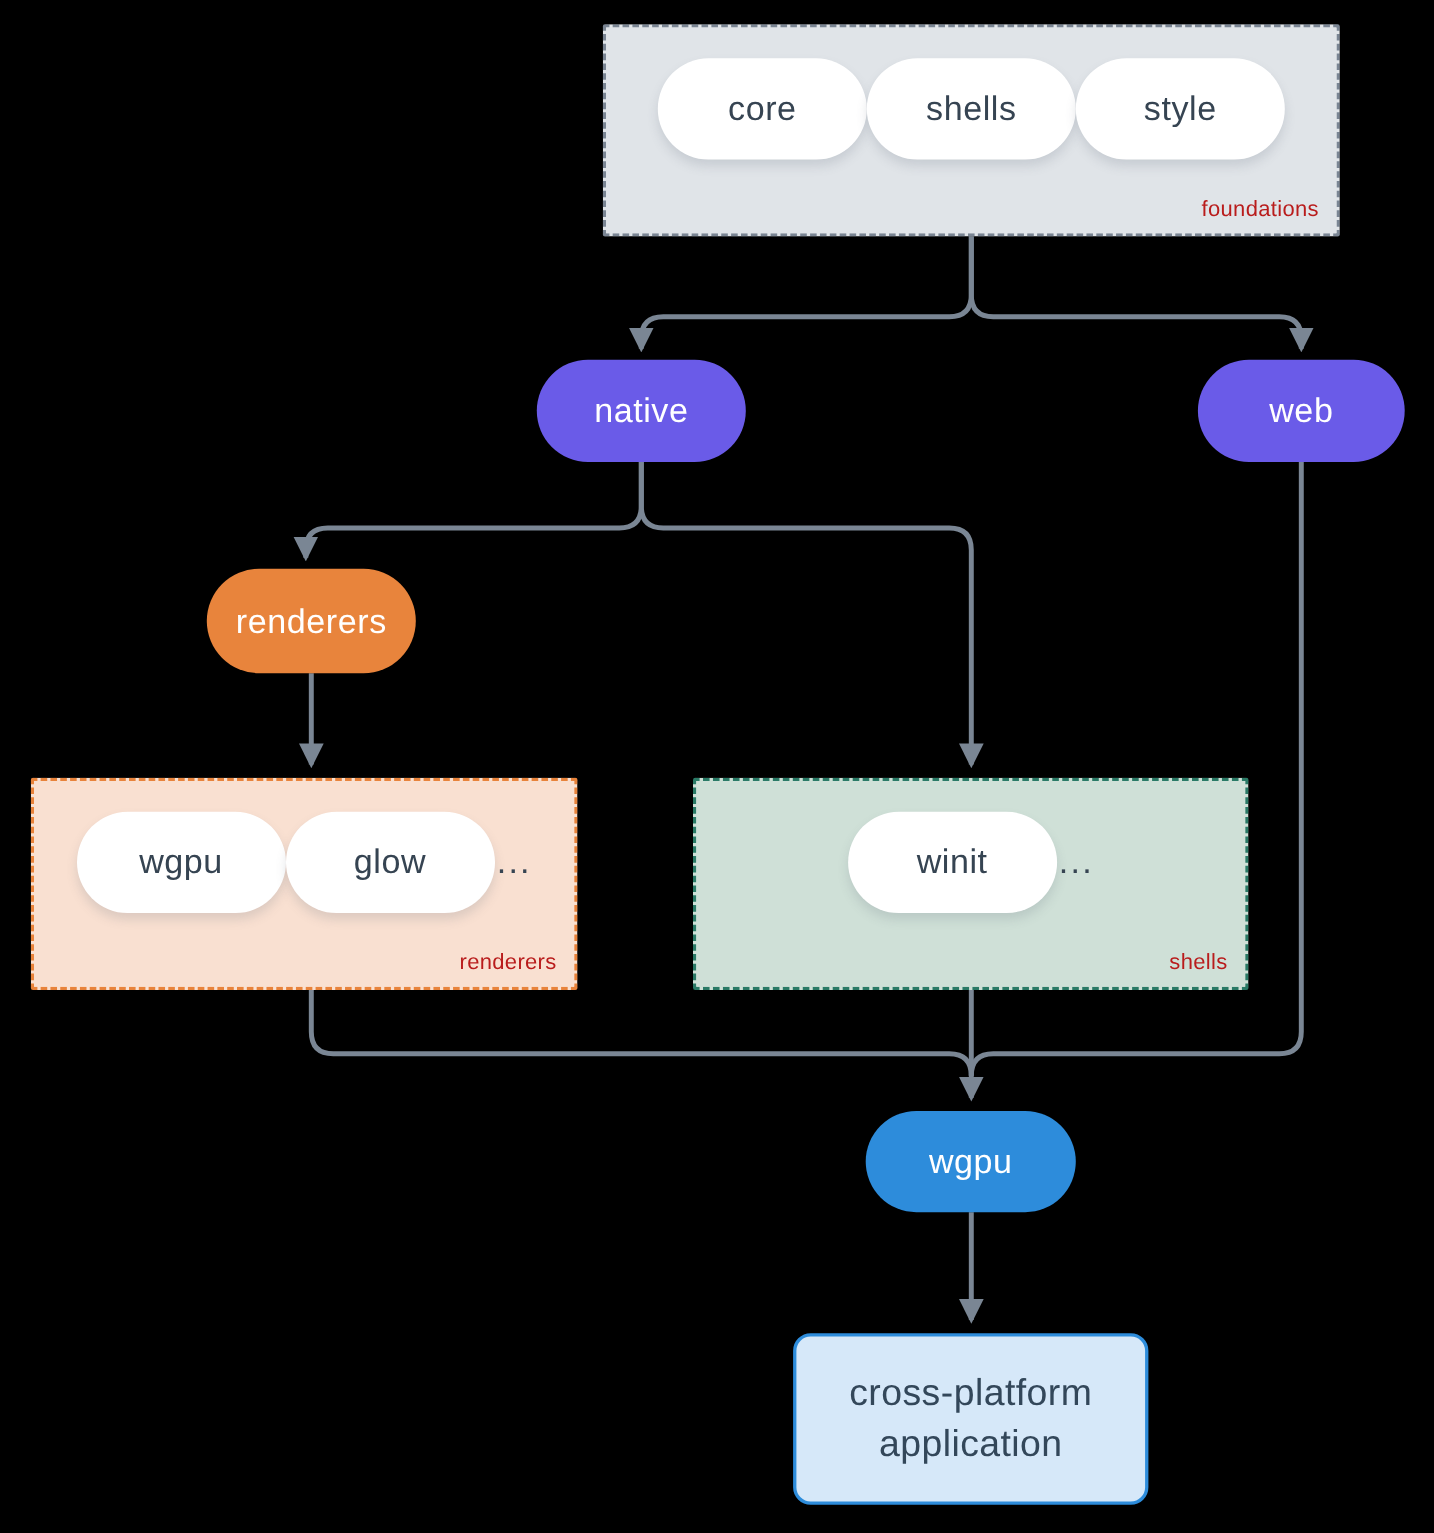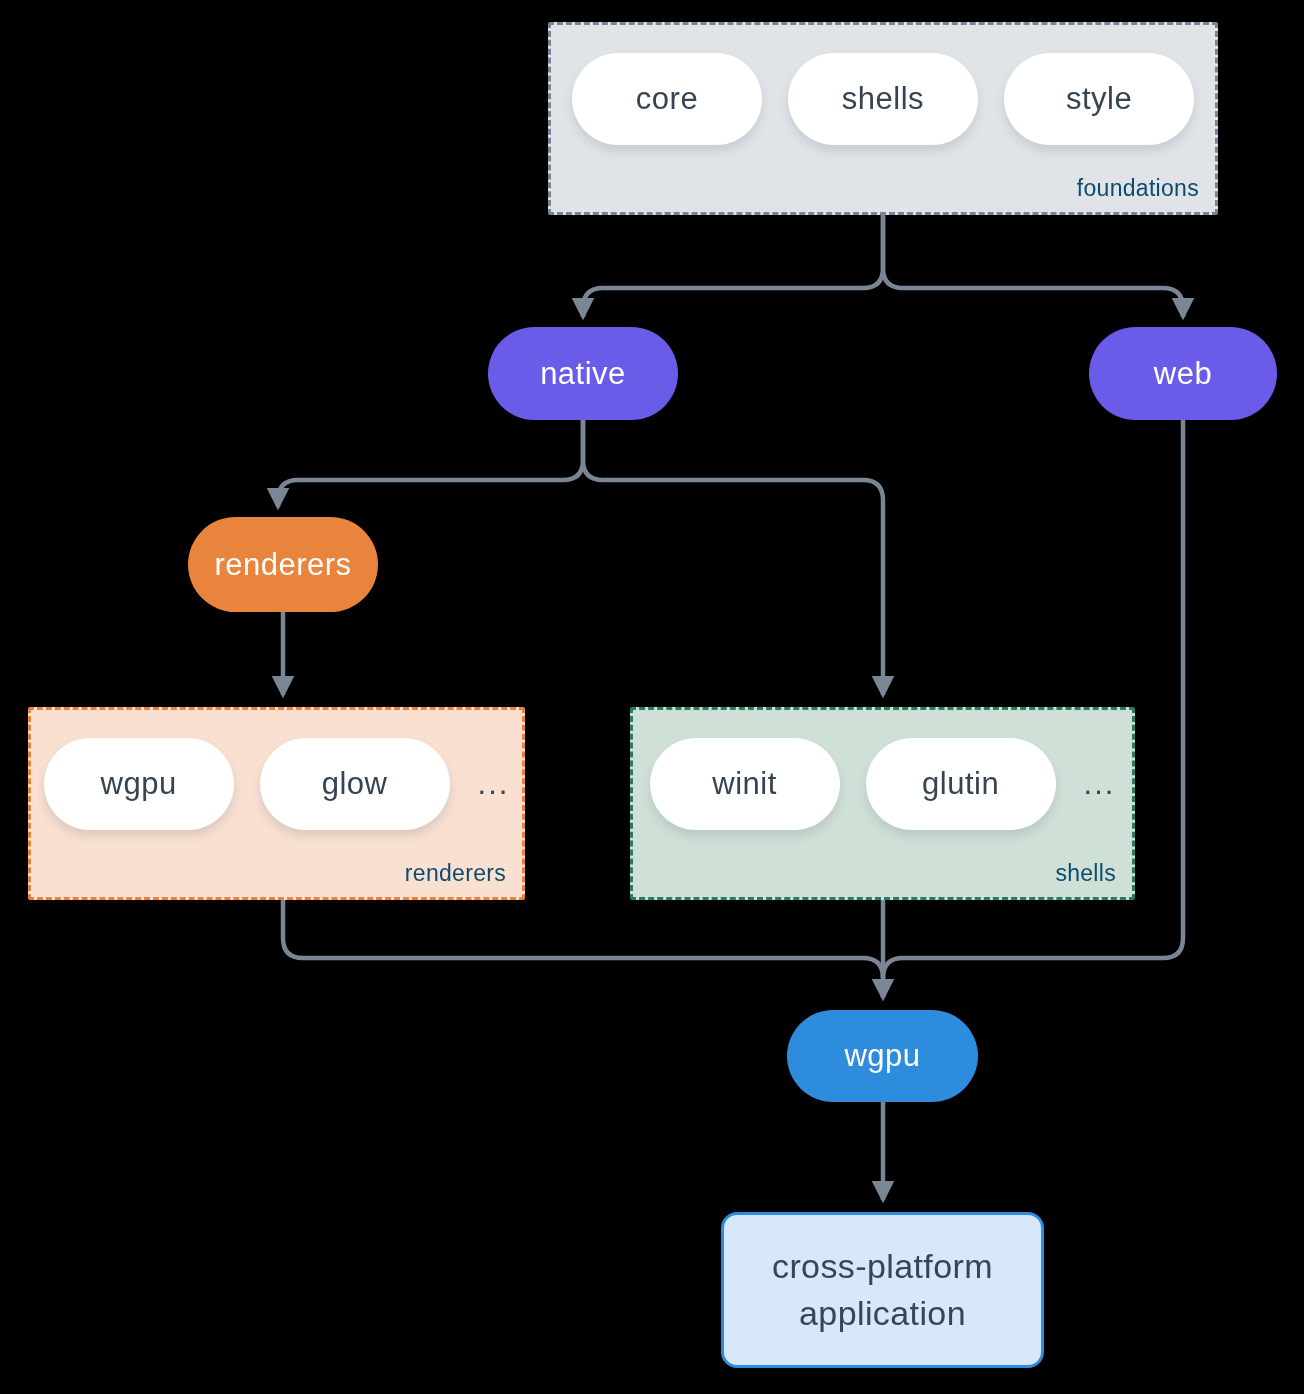--- a/index.html
+++ b/index.html
@@ -41,21 +41,20 @@
     left: 630px; top: 707px; width: 505px; height: 193px;
     background: #CFE0D7;
     border: 3px dashed #2A7A66;
   }
   .pill-row {
     position: absolute;
     left: 0; right: 0; top: 28px;
     display: flex;
     justify-content: center;
     align-items: center;
-    gap: 26px;
   }
   .pill {
     box-sizing: border-box;
     display: flex;
     align-items: center;
     justify-content: center;
     border-radius: 999px;
     font-size: 31px;
     letter-spacing: 0.5px;
   }
@@ -71,22 +70,22 @@
   .ellipsis {
     font-size: 31px;
     color: #364452;
     letter-spacing: 2px;
     margin-left: 2px;
   }
   .group-label {
     position: absolute;
     right: 16px;
     bottom: 10px;
-    font-size: 23px;
-    color: #0c4a6e;
+    font-size: 20px;
+    color: #b91c1c;
     letter-spacing: 0.3px;
   }
   .node {
     position: absolute;
     display: flex;
     align-items: center;
     justify-content: center;
     border-radius: 999px;
     color: #FFFFFF;
     font-size: 31px;
@@ -157,21 +156,20 @@
       <div class="pill white">wgpu</div>
       <div class="pill white">glow</div>
       <div class="ellipsis">...</div>
     </div>
     <div class="group-label">renderers</div>
   </div>
 
   <div class="groupbox shells">
     <div class="pill-row">
       <div class="pill white">winit</div>
-      <div class="pill white">glutin</div>
       <div class="ellipsis">...</div>
     </div>
     <div class="group-label">shells</div>
   </div>
 
   <div class="node iced">wgpu</div>
 
   <div class="appbox">
     <div>cross-platform</div>
     <div>application</div>

